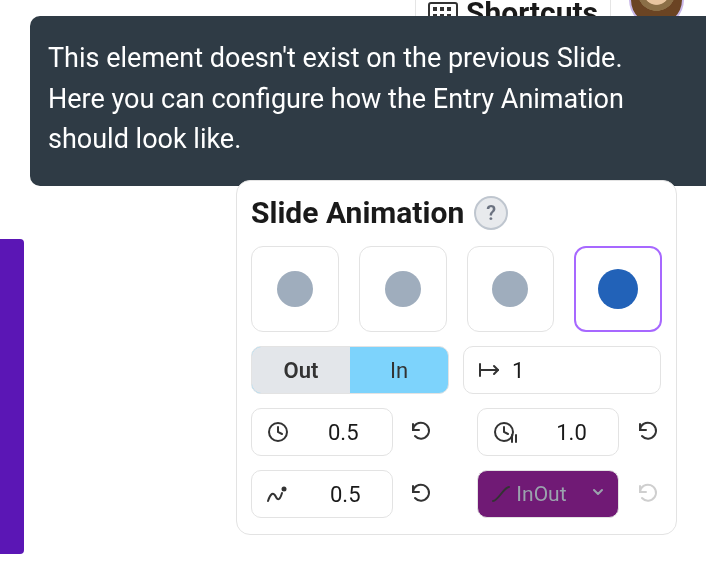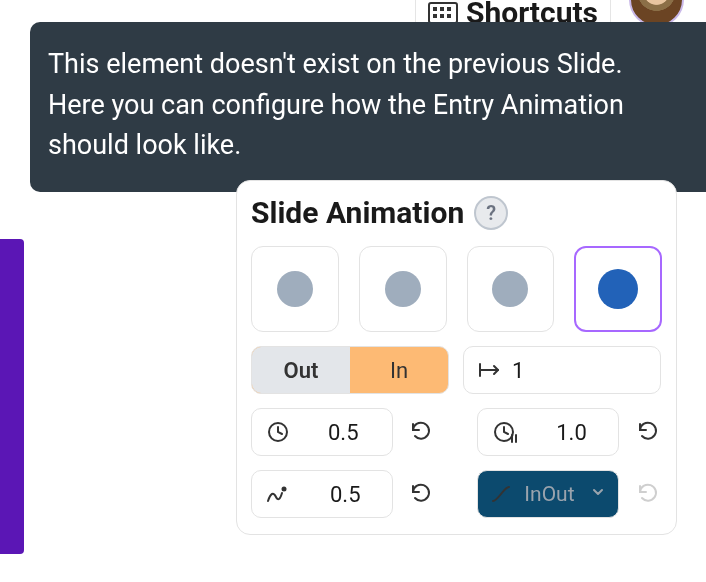--- a/index.html
+++ b/index.html
@@ -58,21 +58,21 @@
     background: radial-gradient(circle at 50% 35%, #e8c5a0 30%, #8b6f47 32%, #8b6f47 45%, #6b4423 46%);
     position: absolute;
     top: -28px;
     right: 22px;
     border: 2px solid #c9b8e8;
   }
 
   
   .tooltip {
     position: absolute;
-    top: 22px;
+    top: 16px;
     left: 30px;
     right: 0;
     background: #2f3b45;
     color: #ffffff;
     padding: 22px 28px 26px 18px;
     font-size: 27px;
     line-height: 1.5;
     border-radius: 10px 0 0 10px;
   }
 
@@ -162,21 +162,21 @@
     align-items: center;
   }
 
   .seg {
     display: flex;
     width: 198px;
     height: 48px;
     border: 1px solid #e3e3e3;
     border-radius: 10px;
     overflow: hidden;
-    background: #fdba74;
+    background: #7dd3fc;
   }
   .seg-btn {
     flex: 1;
     display: flex;
     align-items: center;
     justify-content: center;
     font-size: 22px;
     color: #333;
     cursor: pointer;
     font-weight: 400;
@@ -217,27 +217,27 @@
     align-items: center;
     justify-content: center;
     cursor: pointer;
     color: #333;
   }
   .reset-btn.off { color: #cfcfcf; }
 
   .select {
     display: flex;
     align-items: center;
-    gap: 12px;
+    gap: 4px;
     height: 48px;
     width: 146px;
     border: 1px solid #e3e3e3;
     border-radius: 10px;
     padding: 0 12px;
-    background: #0c4a6e;
+    background: #701a75;
     cursor: pointer;
   }
   .select .label {
     font-size: 21px;
     color: #9aa3ad;
     flex: 1;
   }
   .select .chev { color: #9aa3ad; }
 
 </style>

